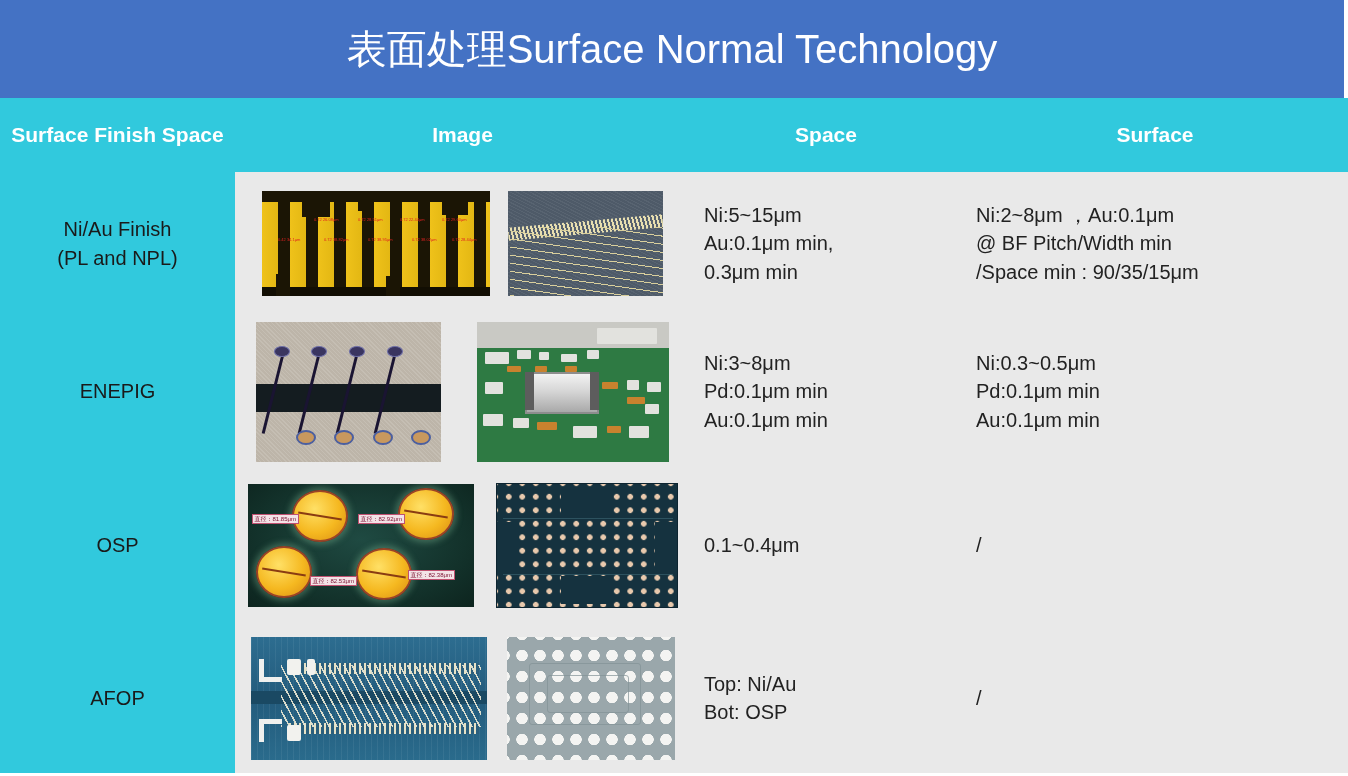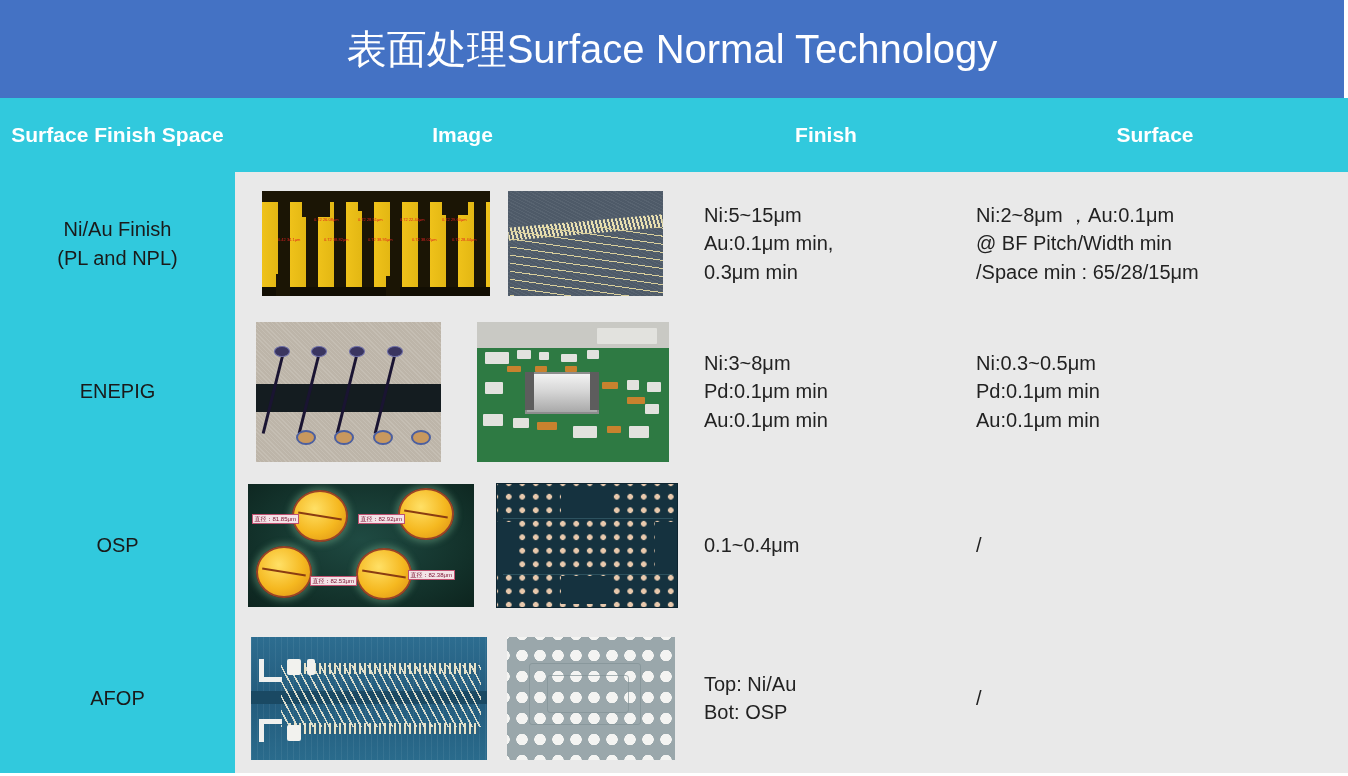--- a/index.html
+++ b/index.html
@@ -338,21 +338,21 @@
   <colgroup>
     <col class="c-type">
       <col class="c-image">
       <col class="c-normal">
       <col class="c-adv">
   </colgroup>
   <thead>
     <tr>
       <th class="hdr-cell">Surface Finish Space</th>
       <th class="hdr-cell">Image</th>
-      <th class="hdr-cell">Finish</th>
+      <th class="hdr-cell">Space</th>
       <th class="hdr-cell last">Surface</th>
     </tr>
   </thead>
   <tbody>
 
     <tr class="r1">
       <td class="type-cell">
         <div class="cell-text" style="padding:0;text-align:center">Ni/Au Finish
 (PL and NPL)</div>
       </td>
@@ -384,21 +384,21 @@
         </div>
       </td>
       <td class="data-cell">
         <div class="cell-text">Ni:5~15μm
 Au:0.1μm min,
 0.3μm min</div>
       </td>
       <td class="data-cell last">
         <div class="cell-text">Ni:2~8μm ，Au:0.1μm
 @ BF Pitch/Width min
-/Space min : 65/28/15μm</div>
+/Space min : 90/35/15μm</div>
       </td>
     </tr>
 
     <tr class="r2">
       <td class="type-cell">
         <div class="cell-text" style="padding:0;text-align:center">ENEPIG</div>
       </td>
       <td class="data-cell img-cell">
         <div class="img-pair" style="gap:36px">
           <div class="thumb t-bond">

